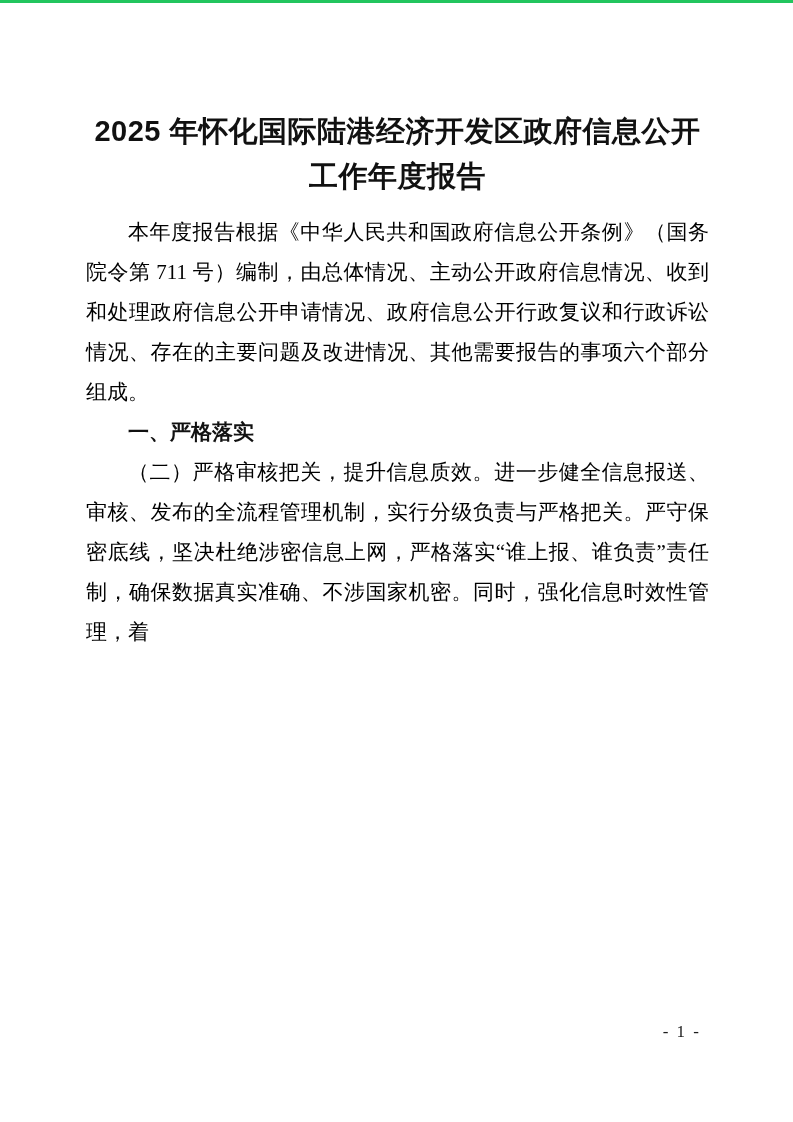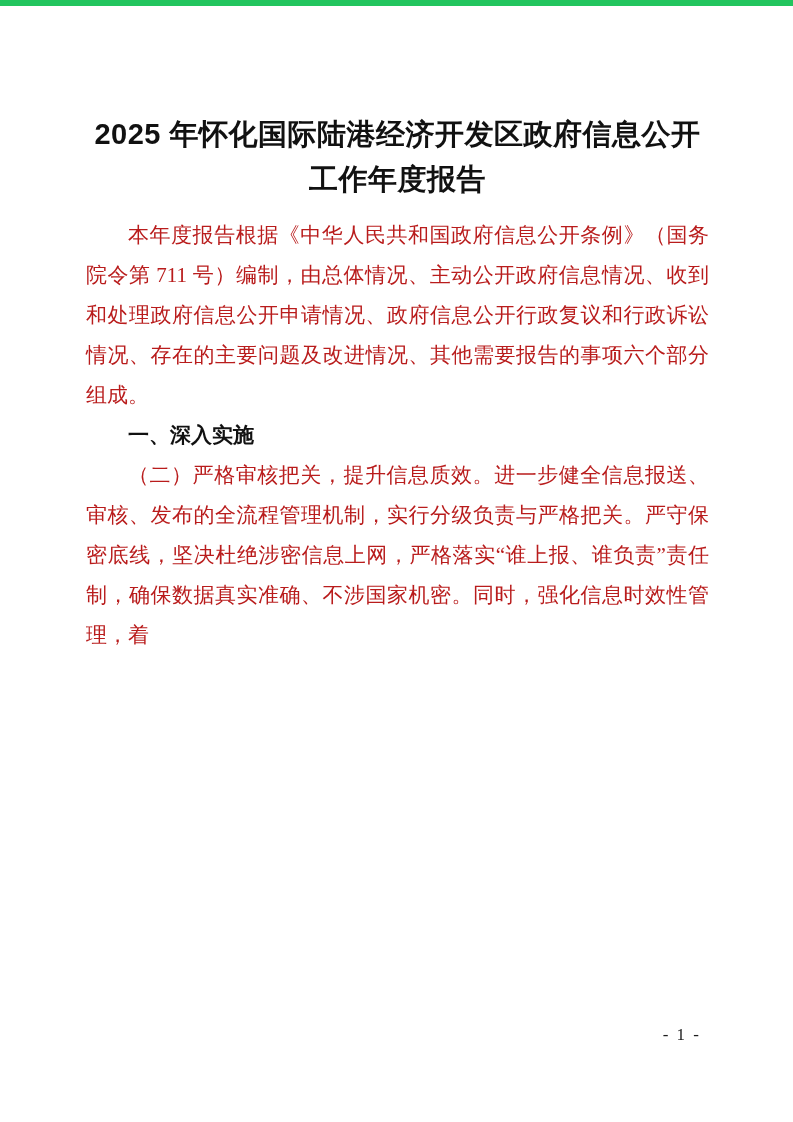--- a/index.html
+++ b/index.html
@@ -9,41 +9,41 @@
   }
   .page {
     position: relative;
     width: 793px;
     height: 1122px;
     background: #ffffff;
     box-sizing: border-box;
     padding: 106px 84px 0 86px;
     overflow: hidden;
     color: #1c1c1c;
-    border-top: 6px solid #22c55e;
+    border-top: 3px solid #22c55e;
   }
   .doc-title {
     font-family: "Liberation Sans", sans-serif;
     font-weight: bold;
     font-size: 29px;
     line-height: 45px;
     text-align: center;
     letter-spacing: 0.5px;
     margin: 0 0 13px 0;
     color: #111111;
   }
   .para {
     font-family: "Liberation Serif", serif;
     font-size: 21px;
     line-height: 40px;
     text-align: justify;
     text-justify: inter-character;
     text-indent: 2em;
     margin: 0;
-    color: #b91c1c;
+    color: #000000;
   }
   .section-heading {
     font-family: "Liberation Sans", sans-serif;
     font-weight: bold;
     font-size: 21px;
     line-height: 40px;
     text-indent: 2em;
     margin: 0;
     color: #111111;
   }
@@ -59,21 +59,21 @@
 </style>
 </head>
 <body>
 
 <div class="page">
 
   <h1 class="doc-title">2025 年怀化国际陆港经济开发区政府信息公开工作年度报告</h1>
 
   <p class="para">本年度报告根据《中华人民共和国政府信息公开条例》（国务院令第 711 号）编制，由总体情况、主动公开政府信息情况、收到和处理政府信息公开申请情况、政府信息公开行政复议和行政诉讼情况、存在的主要问题及改进情况、其他需要报告的事项六个部分组成。</p>
 
-  <h2 class="section-heading">一、深入实施</h2>
+  <h2 class="section-heading">一、严格落实</h2>
 
 
 
   <p class="para">（二）严格审核把关，提升信息质效。进一步健全信息报送、审核、发布的全流程管理机制，实行分级负责与严格把关。严守保密底线，坚决杜绝涉密信息上网，严格落实“谁上报、谁负责”责任制，确保数据真实准确、不涉国家机密。同时，强化信息时效性管理，着</p>
 
   <div class="page-number">- 1 -</div>
 
 </div>
 
 </body></html>

